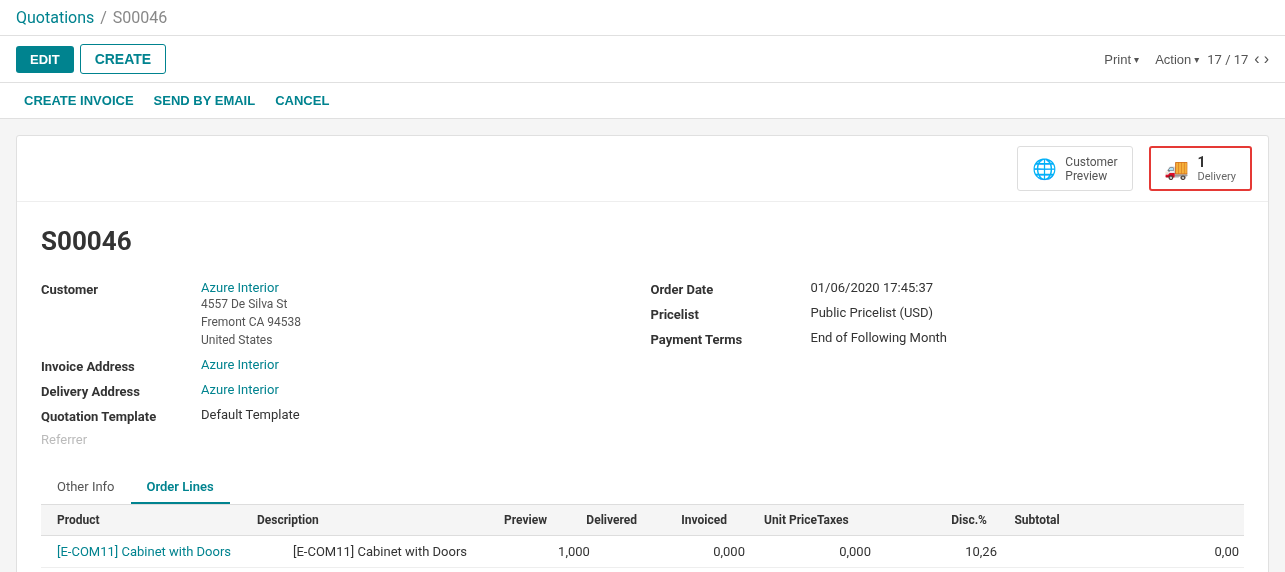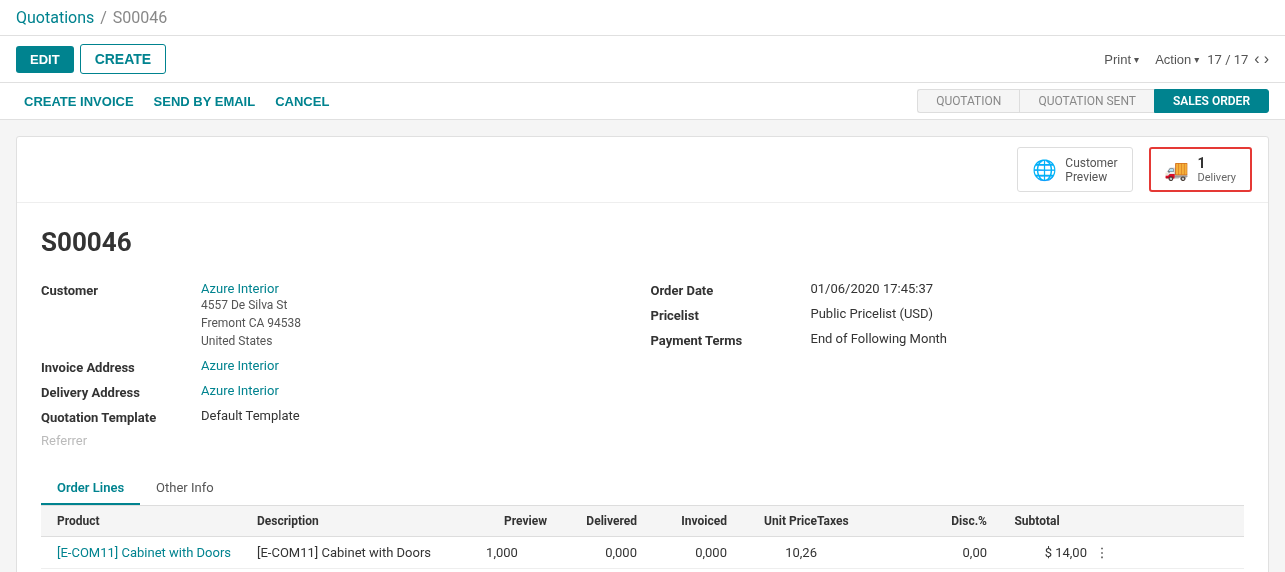--- a/index.html
+++ b/index.html
@@ -50,21 +50,21 @@
     .form-value a { color: #00838f; text-decoration: none; }
     .form-value .address { color: #555; font-size: 12px; line-height: 1.5; }
     .form-placeholder { color: #bbb; font-size: 13px; }
 
     .tabs { display: flex; border-bottom: 1px solid #ddd; margin-top: 16px; }
     .tab { padding: 8px 16px; cursor: pointer; font-size: 13px; color: #555; border-bottom: 2px solid transparent; }
     .tab.active { color: #00838f; border-bottom: 2px solid #00838f; font-weight: 600; }
 
     .table-section { margin-top: 0; }
     .table-header { display: grid; grid-template-columns: 200px 200px 90px 90px 90px 90px 90px 80px 100px 30px; padding: 8px 16px; background: #f5f5f5; border-bottom: 1px solid #ddd; font-weight: 700; font-size: 12px; color: #333; }
-    .table-row { display: grid; grid-template-columns: 200px 200px 90px 90px 90px 90px 90px 80px 100px 30px; padding: 8px 16px; border-bottom: 1px solid #eee; font-size: 13px; }
+    .table-row { display: grid; grid-template-columns: 200px 200px 90px 90px 90px 90px 90px 80px 100px 30px; padding: 8px 16px; border-bottom: 1px solid #eee; font-size: 13px; gap: 36px; }
     .table-row a { color: #00838f; text-decoration: none; }
   </style>
 </head>
 <body>
 
 <div class="top-bar">
   <div class="top-bar-left">
     <div class="breadcrumb">
       <a href="#">Quotations</a>
       <span>/</span>
@@ -91,25 +91,20 @@
       <button class="nav-arrow">›</button>
     </div>
   </div>
 </div>
 
 <div class="action-bar">
   <button class="btn-action-bar">CREATE INVOICE</button>
   <button class="btn-action-bar">SEND BY EMAIL</button>
   <button class="btn-action-bar">CANCEL</button>
 
-  <div class="status-bar">
-    <div class="status-step">QUOTATION</div>
-    <div class="status-step">QUOTATION SENT</div>
-    <div class="status-step active">SALES ORDER</div>
-  </div>
 </div>
 
 <div class="main-content">
   <div class="card">
 
     <div class="card-header">
       <div class="smart-button">
         <span class="smart-button-icon">🌐</span>
         <div class="smart-button-text">
           <span style="font-size:12px; color:#555;">Customer<br>Preview</span>
@@ -172,22 +167,22 @@
             <span class="form-value">Public Pricelist (USD)</span>
           </div>
           <div class="form-row">
             <span class="form-label">Payment Terms</span>
             <span class="form-value">End of Following Month</span>
           </div>
         </div>
       </div>
 
       <div class="tabs">
+        <div class="tab">Other Info</div>
         <div class="tab active">Order Lines</div>
-        <div class="tab">Other Info</div>
       </div>
 
       <div class="table-section">
         <div class="table-header">
           <span>Product</span>
           <span>Description</span>
           <span style="text-align:right;">Preview</span>
           <span style="text-align:right;">Delivered</span>
           <span style="text-align:right;">Invoiced</span>
           <span style="text-align:right;">Unit Price</span>

